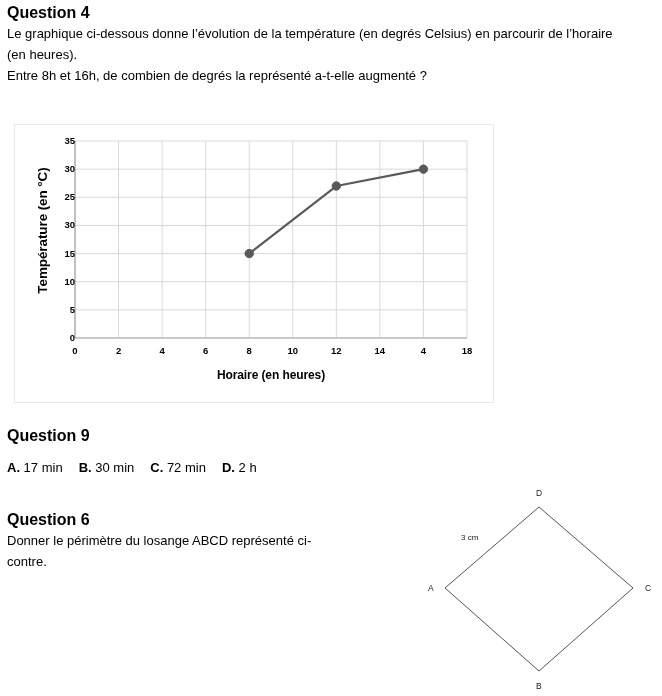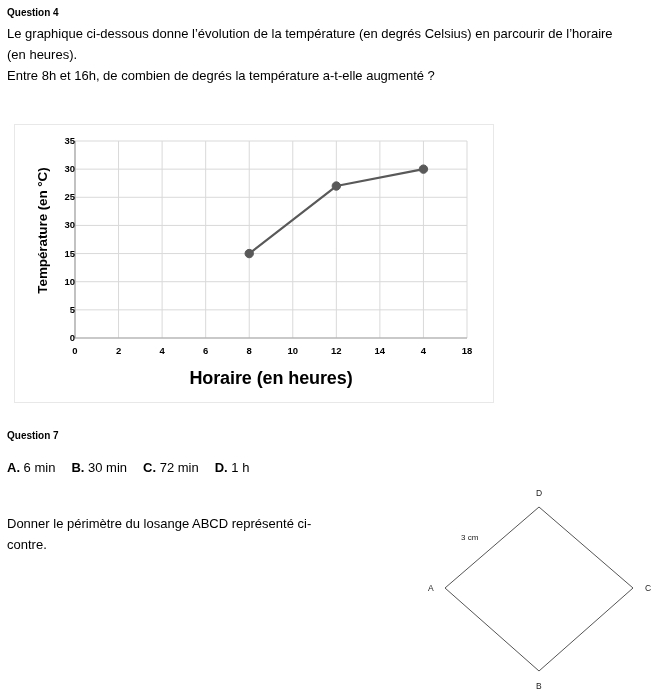--- a/index.html
+++ b/index.html
@@ -10,21 +10,21 @@
     width: 662px;
     height: 696px;
     position: relative;
     background: #ffffff;
     font-family: "Liberation Sans", sans-serif;
     color: #000000;
     overflow: hidden;
   }
   .q-heading {
     font-weight: bold;
-    font-size: 10px;
+    font-size: 16px;
     line-height: 17px;
   }
   .q-text {
     font-size: 13px;
     line-height: 21px;
   }
 
   
   #q4-block {
     position: absolute;
@@ -65,21 +65,21 @@
     font-weight: bold;
     letter-spacing: -0.1px;
     white-space: nowrap;
   }
   #x-axis-title {
     position: absolute;
     left: 60px;
     top: 243px;
     width: 392px;
     text-align: center;
-    font-size: 18px;
+    font-size: 12px;
     font-weight: bold;
     letter-spacing: -0.1px;
   }
   .y-tick-label {
     position: absolute;
     right: 0;
     width: 26px;
     text-align: right;
     font-size: 9.5px;
     font-weight: bold;
@@ -174,21 +174,21 @@
     white-space: nowrap;
   }
 </style>
 </head>
 <body>
 
 <div id="q4-block">
   <div class="q-heading">Question 4</div>
   <div id="q4-body" class="q-text">
     <div>Le graphique ci-dessous donne l’évolution de la température (en degrés Celsius) en parcourir de l’horaire (en heures).</div>
-    <div>Entre 8h et 16h, de combien de degrés la température a-t-elle augmenté ?</div>
+    <div>Entre 8h et 16h, de combien de degrés la représenté a-t-elle augmenté ?</div>
   </div>
 </div>
 
 <div id="chart-card">
   <div id="chart-inner">
 
     <svg id="plot-svg" width="480" height="279">
       <g id="grid-group">
           <line x1="60" y1="213" x2="452" y2="213" stroke="#d9d9d9" stroke-width="1"></line>
           <line x1="60" y1="184.85714285714286" x2="452" y2="184.85714285714286" stroke="#d9d9d9" stroke-width="1"></line>
@@ -243,25 +243,26 @@
         <div class="x-tick-label" style="left: 396.444px; top: 221px;">4</div>
         <div class="x-tick-label" style="left: 440px; top: 221px;">18</div>
       </div>
 
     <div id="y-axis-title">Température (en °C)</div>
     <div id="x-axis-title">Horaire (en heures)</div>
   </div>
 </div>
 
 <div id="q5-block">
-  <div class="q-heading">Question 7</div>
-  <div id="q5-choices"><span class="choice"><span class="choice-key">A.</span><span> 6 min</span></span><span class="choice"><span class="choice-key">B.</span><span> 30 min</span></span><span class="choice"><span class="choice-key">C.</span><span> 72 min</span></span><span class="choice"><span class="choice-key">D.</span><span> 1 h</span></span></div>
+  <div class="q-heading">Question 9</div>
+  <div id="q5-choices"><span class="choice"><span class="choice-key">A.</span><span> 17 min</span></span><span class="choice"><span class="choice-key">B.</span><span> 30 min</span></span><span class="choice"><span class="choice-key">C.</span><span> 72 min</span></span><span class="choice"><span class="choice-key">D.</span><span> 2 h</span></span></div>
 </div>
 
 <div id="q6-block">
+  <div class="q-heading">Question 6</div>
   <div id="q6-body" class="q-text">Donner le périmètre du losange ABCD représenté ci-contre.</div>
 </div>
 
 <div id="losange-figure">
   <svg id="losange-svg" width="252" height="216">
     <polygon id="losange-poly" points="35,108 129,191 223,108 129,27" fill="none" stroke="#555555" stroke-width="1"></polygon>
   </svg>
   <div class="fig-label" style="left:18px; top:103px;">A</div>
   <div class="fig-label" style="left:126px; top:201px;">B</div>
   <div class="fig-label" style="left:235px; top:103px;">C</div>

